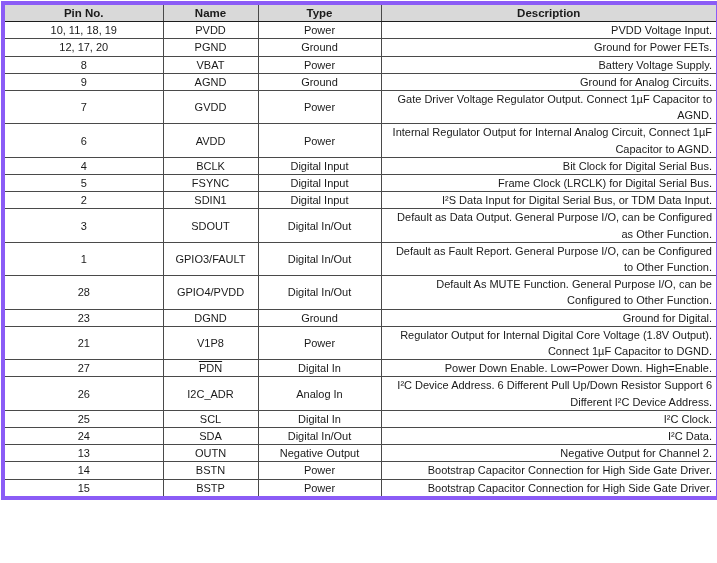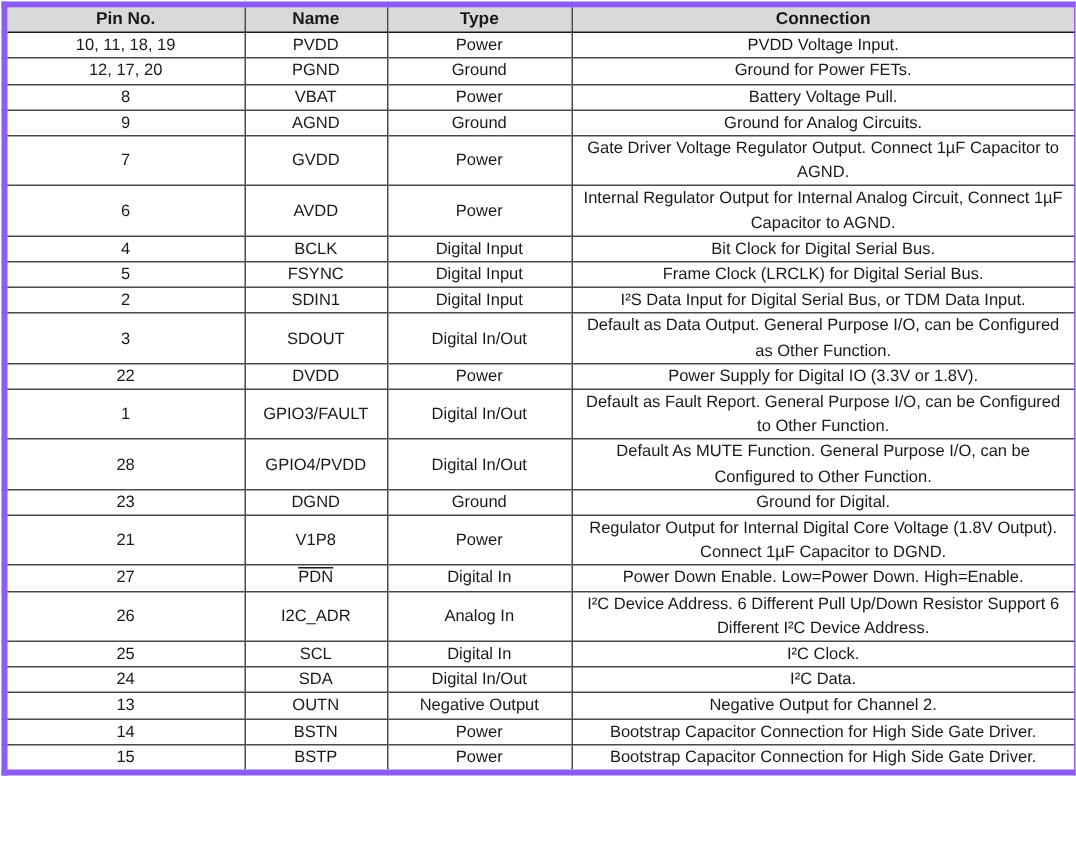--- a/index.html
+++ b/index.html
@@ -34,21 +34,21 @@
     background: #d9d9d9;
     font-weight: bold;
     font-size: 11.5px;
     text-align: center;
     border-bottom: 1px solid #1c1c1c;
   }
   td.cell-pin, td.cell-name, td.cell-type {
     text-align: center;
   }
   td.cell-desc {
-    text-align: center;
+    text-align: right;
     padding: 0 6px 0 8px;
   }
   .overline {
     text-decoration: overline;
   }
   col.c-pin  { width: 160px; }
   col.c-name { width: 95px; }
   col.c-type { width: 123px; }
   col.c-desc { width: 337px; }
 </style>
@@ -61,41 +61,41 @@
       <col class="c-pin">
       <col class="c-name">
       <col class="c-type">
       <col class="c-desc">
     </colgroup>
     <thead>
       <tr>
         <th>Pin No.</th>
         <th>Name</th>
         <th>Type</th>
-        <th>Connection</th>
+        <th>Description</th>
       </tr>
     </thead>
     <tbody id="pin-rows">
     <tr>
           <td class="cell-pin">10, 11, 18, 19</td>
           <td class="cell-name">PVDD</td>
           <td class="cell-type">Power</td>
           <td class="cell-desc">PVDD Voltage Input.</td>
         </tr>
         <tr>
           <td class="cell-pin">12, 17, 20</td>
           <td class="cell-name">PGND</td>
           <td class="cell-type">Ground</td>
           <td class="cell-desc">Ground for Power FETs.</td>
         </tr>
         <tr>
           <td class="cell-pin">8</td>
           <td class="cell-name">VBAT</td>
           <td class="cell-type">Power</td>
-          <td class="cell-desc">Battery Voltage Pull.</td>
+          <td class="cell-desc">Battery Voltage Supply.</td>
         </tr>
         <tr>
           <td class="cell-pin">9</td>
           <td class="cell-name">AGND</td>
           <td class="cell-type">Ground</td>
           <td class="cell-desc">Ground for Analog Circuits.</td>
         </tr>
         <tr>
           <td class="cell-pin">7</td>
           <td class="cell-name">GVDD</td>
@@ -124,26 +124,20 @@
           <td class="cell-pin">2</td>
           <td class="cell-name">SDIN1</td>
           <td class="cell-type">Digital Input</td>
           <td class="cell-desc">I²S Data Input for Digital Serial Bus, or TDM Data Input.</td>
         </tr>
         <tr>
           <td class="cell-pin">3</td>
           <td class="cell-name">SDOUT</td>
           <td class="cell-type">Digital In/Out</td>
           <td class="cell-desc">Default as Data Output. General Purpose I/O, can be Configured as Other Function.</td>
-        </tr>
-        <tr>
-          <td class="cell-pin">22</td>
-          <td class="cell-name">DVDD</td>
-          <td class="cell-type">Power</td>
-          <td class="cell-desc">Power Supply for Digital IO (3.3V or 1.8V).</td>
         </tr>
         <tr>
           <td class="cell-pin">1</td>
           <td class="cell-name">GPIO3/FAULT</td>
           <td class="cell-type">Digital In/Out</td>
           <td class="cell-desc">Default as Fault Report. General Purpose I/O, can be Configured to Other Function.</td>
         </tr>
         <tr>
           <td class="cell-pin">28</td>
           <td class="cell-name">GPIO4/PVDD</td>

